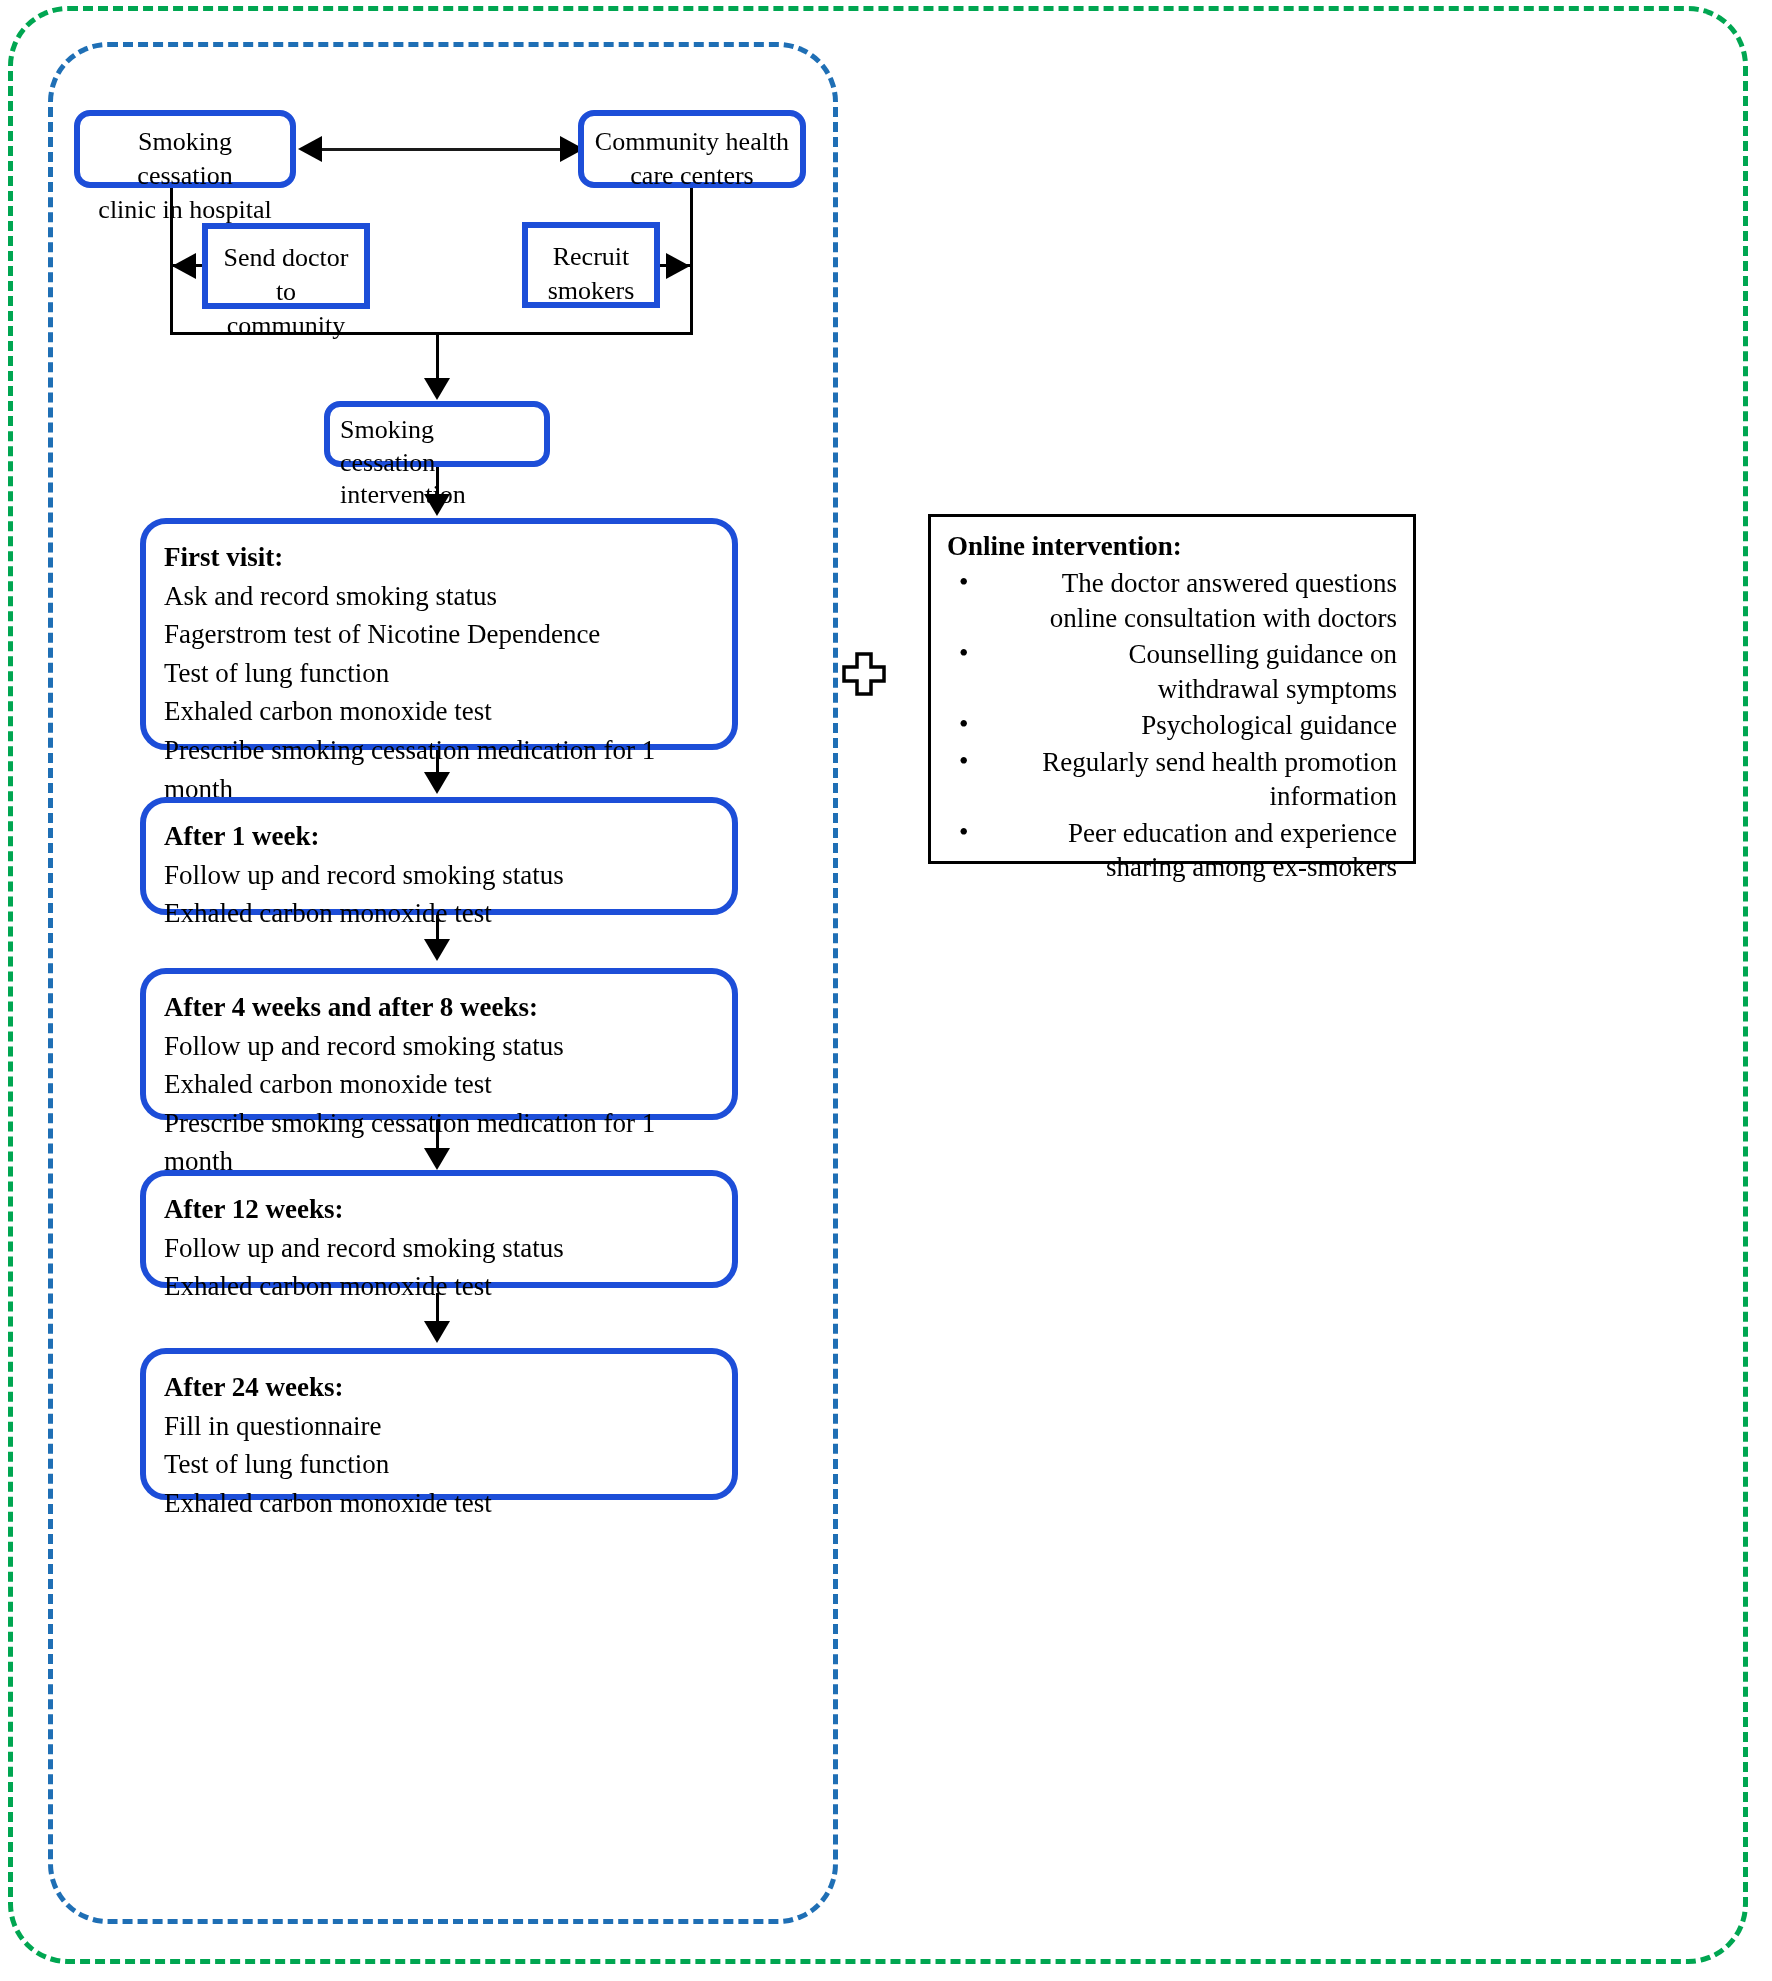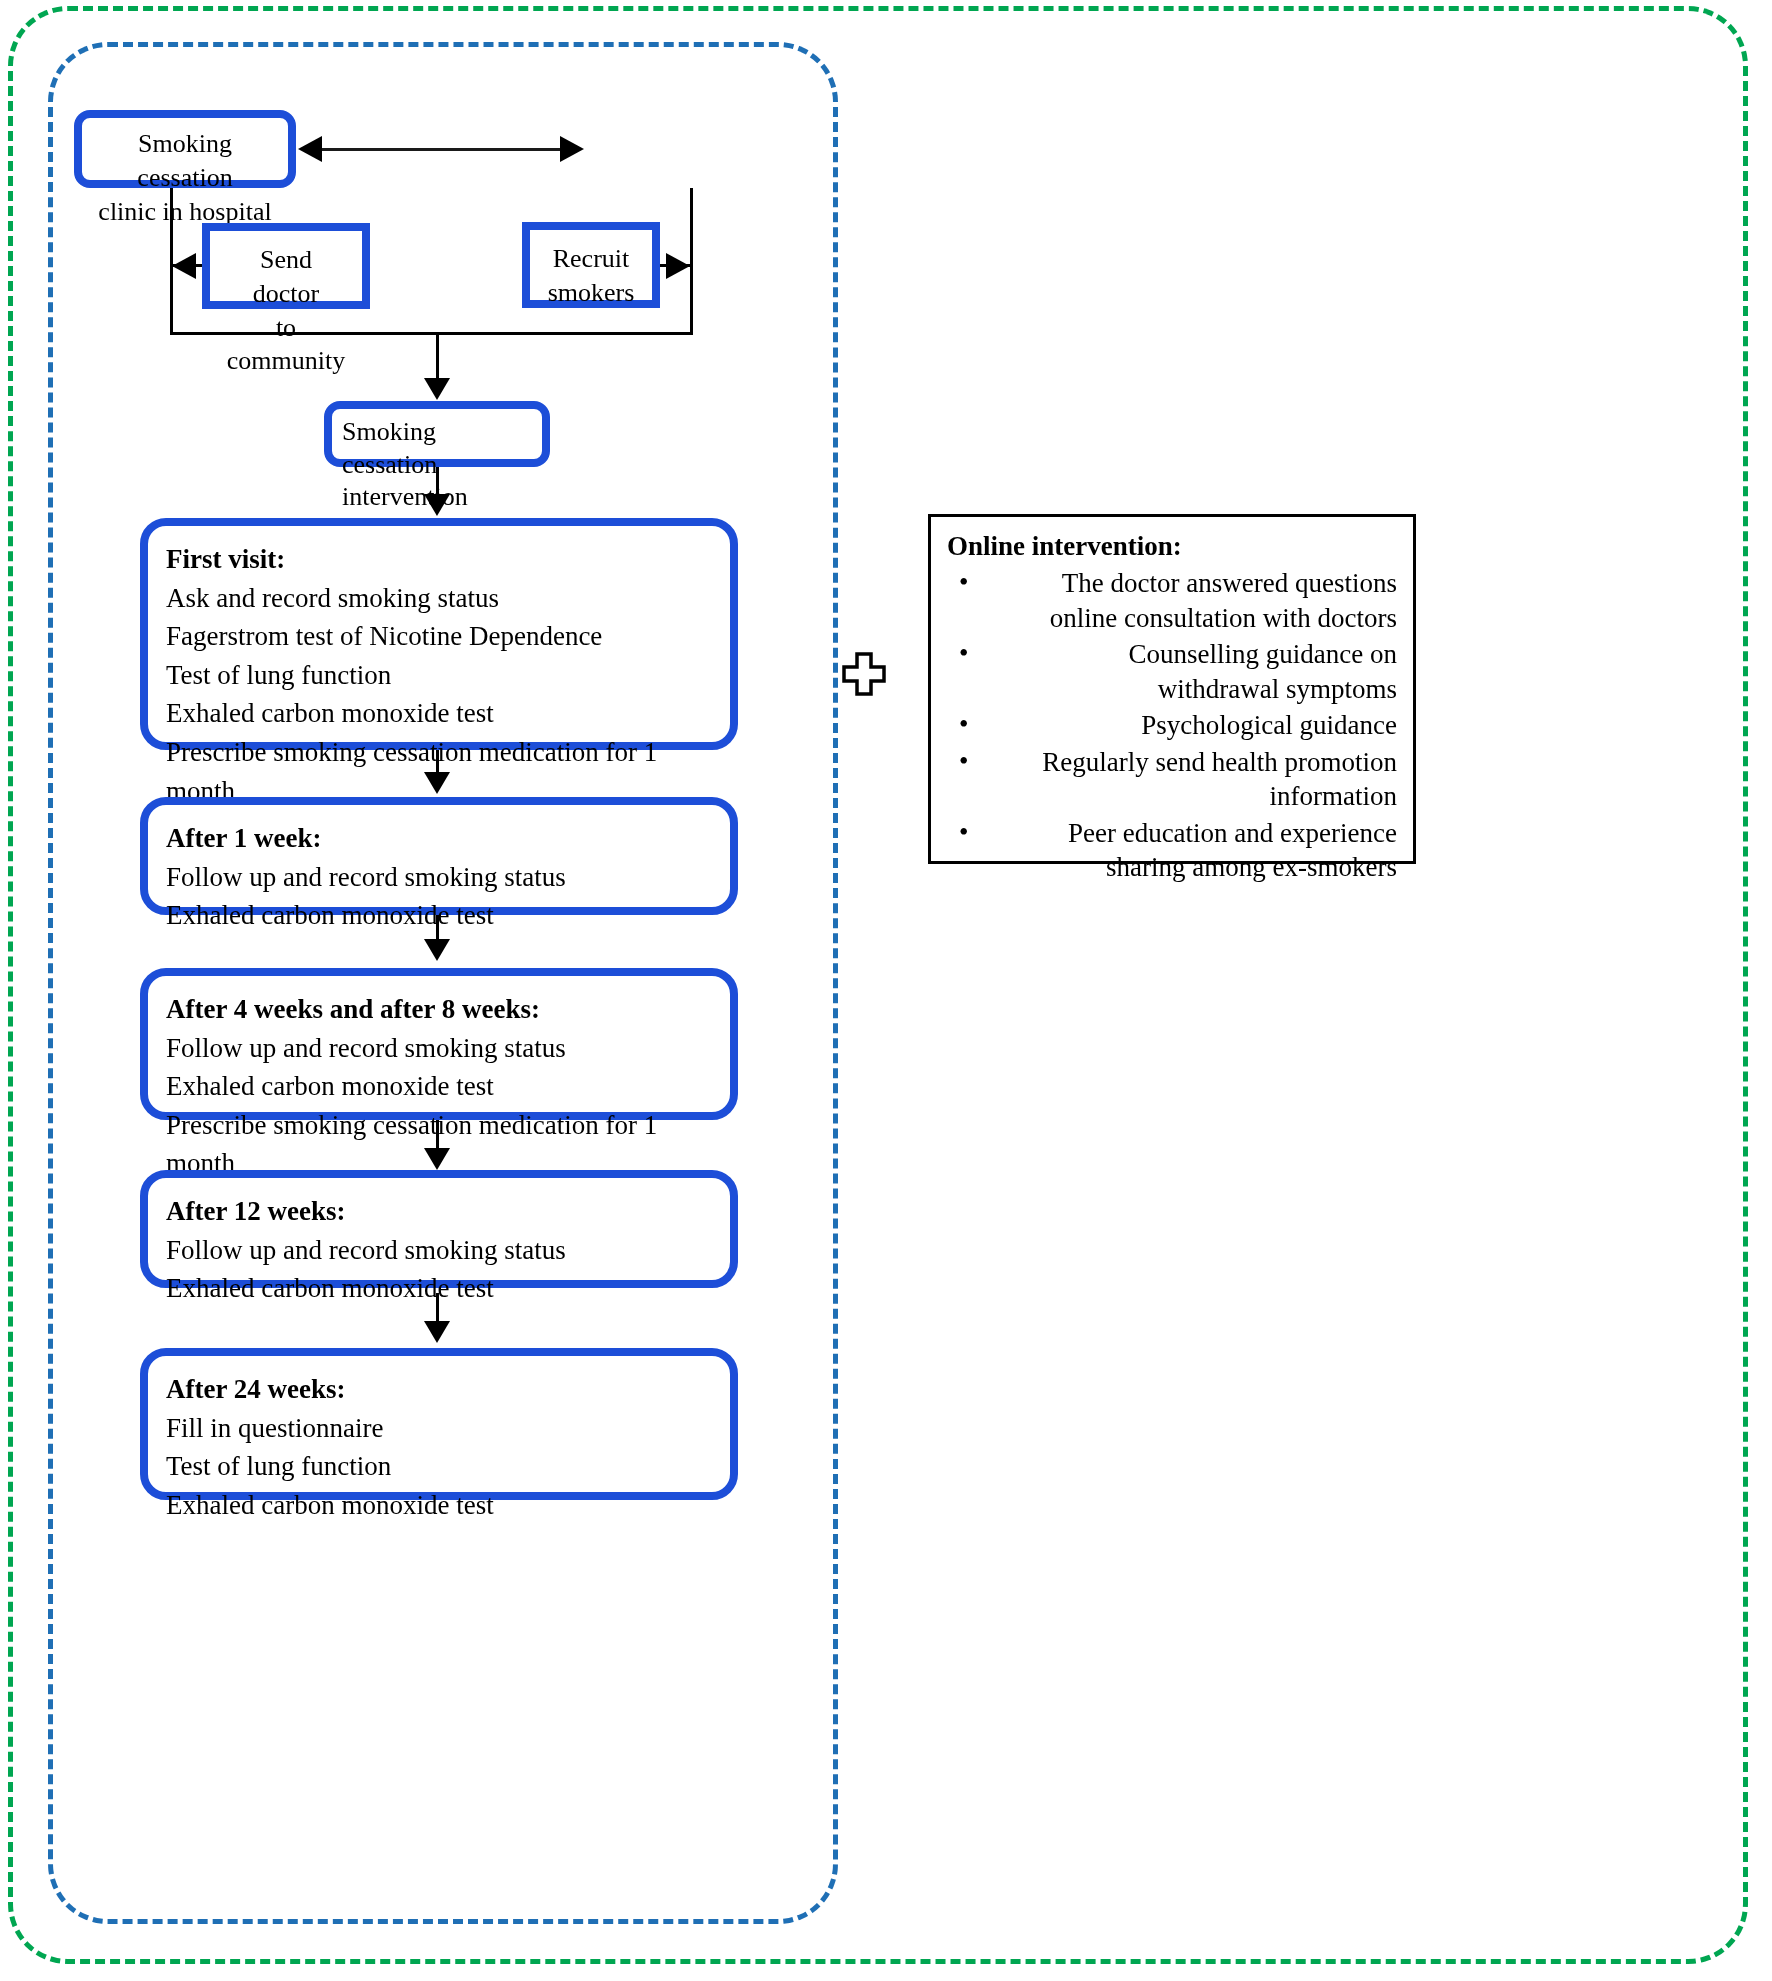--- a/index.html
+++ b/index.html
@@ -32,21 +32,21 @@
     border: 5px dashed #1f6fb5;
     border-radius: 60px;
     box-sizing: border-box;
   }
 
   
   .node {
     position: absolute;
     box-sizing: border-box;
     background: #ffffff;
-    border: 8px solid #1d4ed8;
+    border: 6px solid #1d4ed8;
     color: #000000;
     z-index: 4;
   }
   .rounded { border-radius: 16px; }
   .sharp { border-radius: 0; }
 
   .node .txt {
     font-size: 26px;
     line-height: 1.28;
     padding: 8px 12px;
@@ -174,20 +174,26 @@
   <div class="green-frame"></div>
   <div class="blue-frame"></div>
 
   <div class="node rounded center" id="box-clinic">
     <div class="txt">
       <div>Smoking cessation</div>
       <div>clinic in hospital</div>
     </div>
   </div>
 
+  <div class="node rounded center" id="box-chc">
+    <div class="txt">
+      <div>Community health</div>
+      <div>care centers</div>
+    </div>
+  </div>
 
   <div class="ln thin" id="dbl-line"></div>
   <div class="ah ah-left" id="dbl-ah-l"></div>
   <div class="ah ah-right" id="dbl-ah-r"></div>
 
   <div class="node sharp center" id="box-senddoc">
     <div class="txt">
       <div>Send doctor</div>
       <div>to community</div>
     </div>

